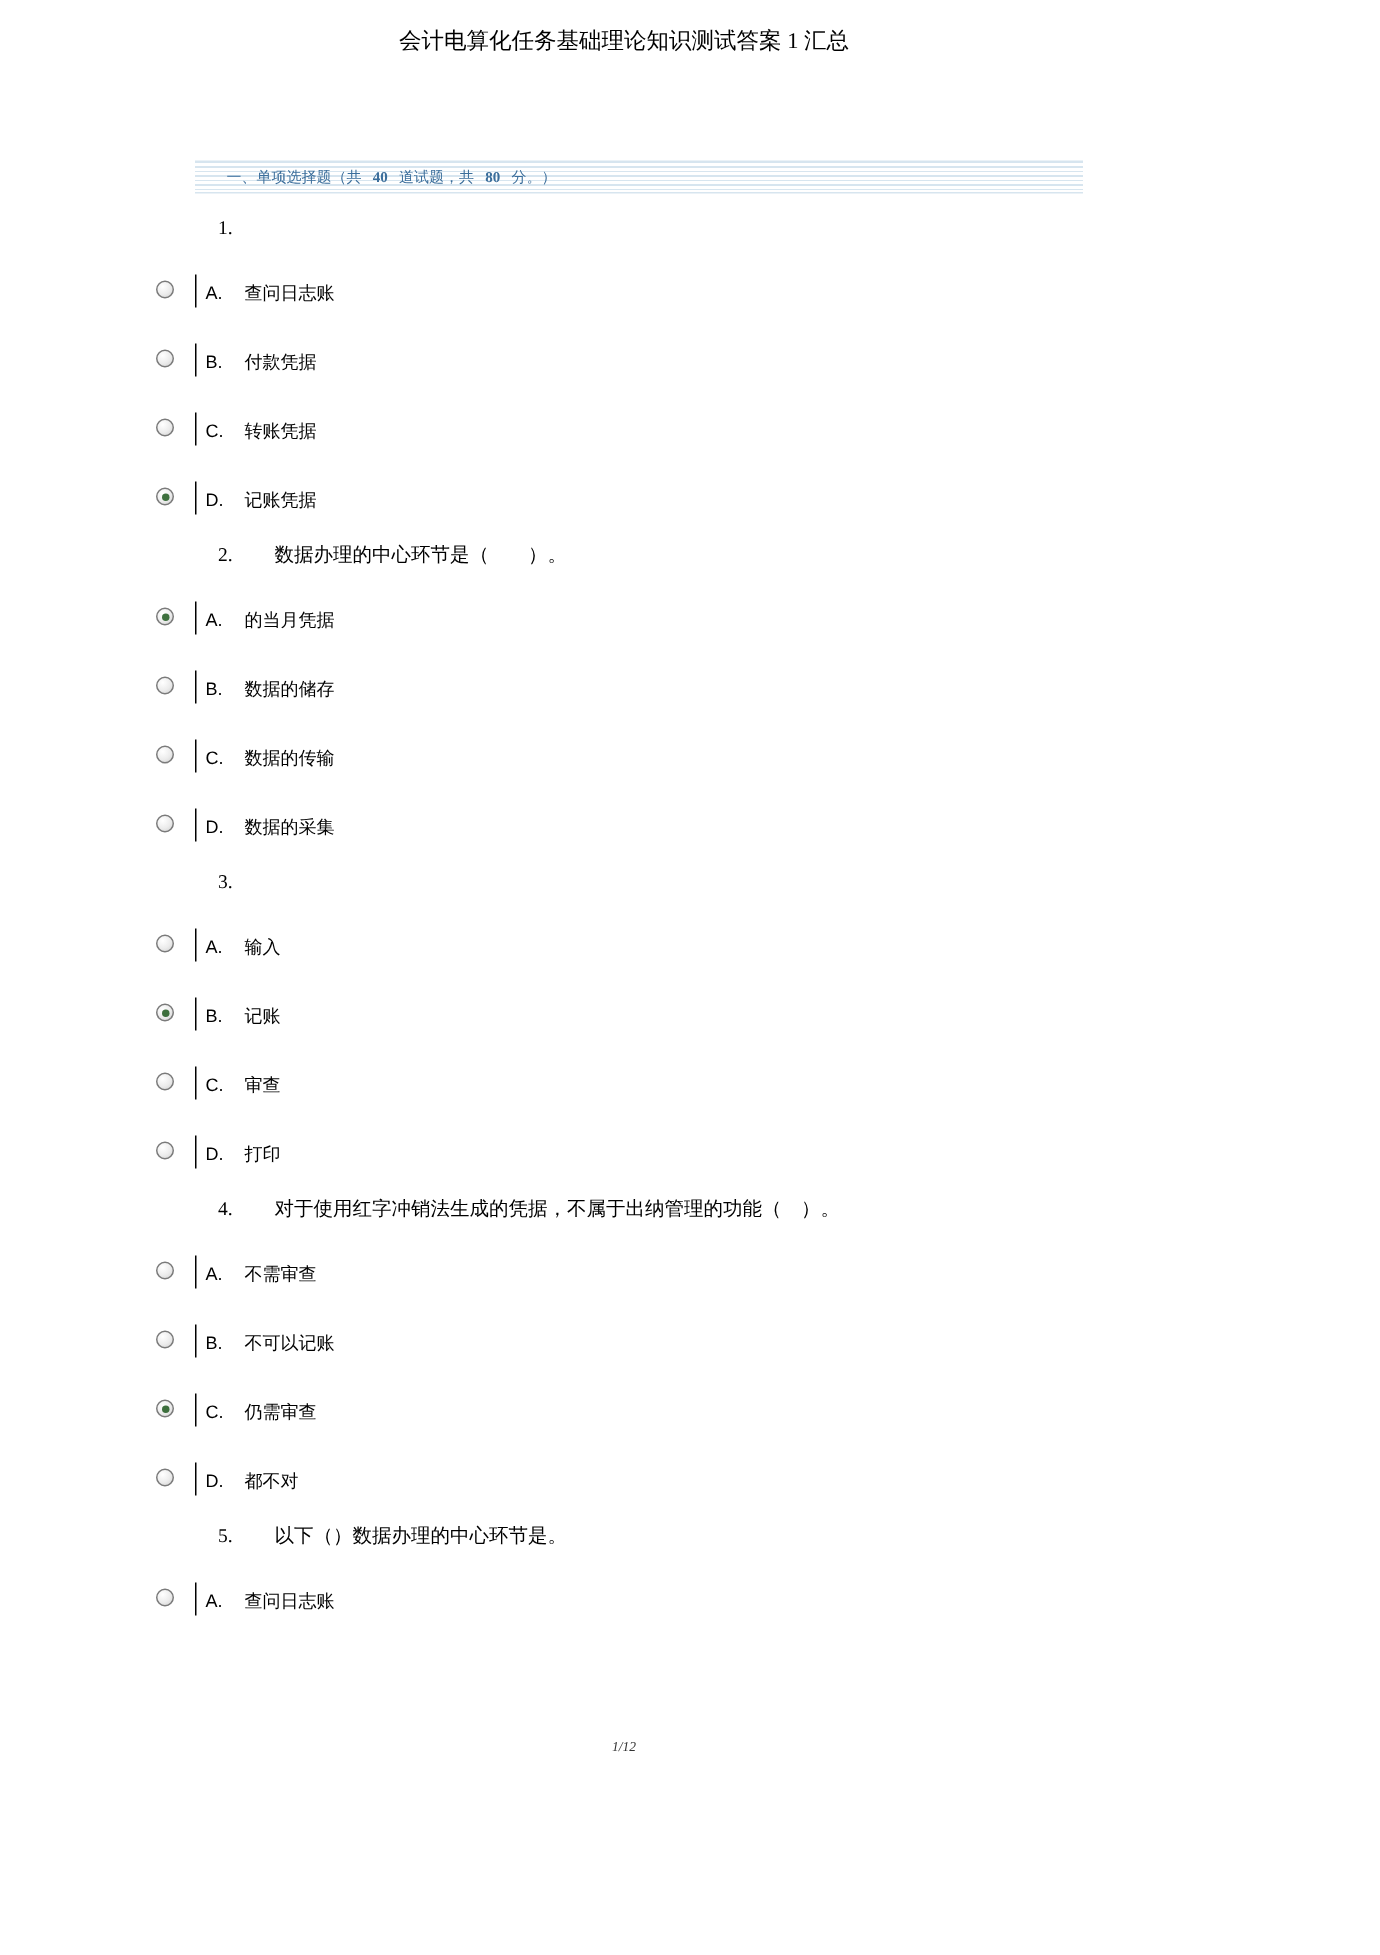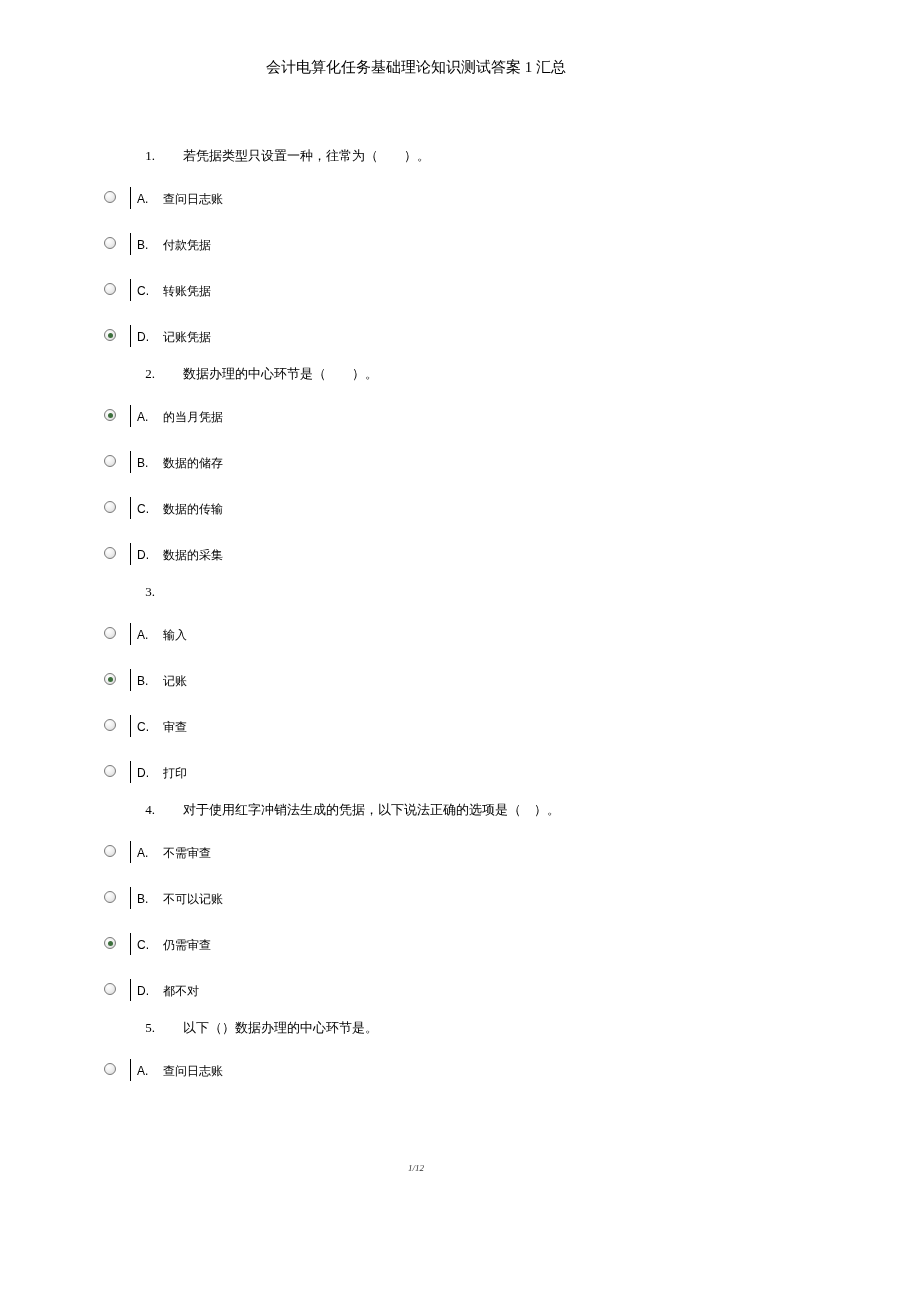--- a/index.html
+++ b/index.html
@@ -7,21 +7,20 @@
     padding: 0;
     font-family: "SimSun", "宋体", serif;
     background: #fff;
     color: #000;
     width: 920px;
   }
   .page {
     width: 832px;
     padding-top: 18px;
     box-sizing: border-box;
-    margin-top: 40px;
   }
   .doc-title {
     text-align: center;
     font-size: 15px;
     margin-bottom: 70px;
   }
   .section-header {
     margin-left: 130px;
     margin-right: 110px;
     height: 22px;
@@ -126,26 +125,30 @@
     font-style: italic;
   }
 </style>
 </head>
 <body>
 
 <div class="page">
 
   <div class="doc-title">会计电算化任务基础理论知识测试答案 1 汇总</div>
 
+  <div class="section-header">
+    <span class="sh-text">
+      <span>一、单项选择题（共</span>   <b>40</b>   <span>道试题，共</span>   <b>80</b>   <span>分。）</span>
+    </span>
+  </div>
 
   <div id="questions">
       <div class="question">
         <div class="q-line">
           <div class="q-no">1.</div>
-          <div class="q-text">若凭据类型只设置一种，往常为（　　）。</div>
         </div>
         <div class="option">
           <div class="radio-col">
             <div class="radio"></div>
           </div>
           <div class="opt-divider"></div>
           <div class="opt-label">A.</div>
           <div class="opt-text">查问日志账</div>
         </div>
         <div class="option">
@@ -244,21 +247,21 @@
             <div class="radio"></div>
           </div>
           <div class="opt-divider"></div>
           <div class="opt-label">D.</div>
           <div class="opt-text">打印</div>
         </div>
       </div>
       <div class="question">
         <div class="q-line">
           <div class="q-no">4.</div>
-          <div class="q-text">对于使用红字冲销法生成的凭据，以下说法正确的选项是（　）。</div>
+          <div class="q-text">对于使用红字冲销法生成的凭据，不属于出纳管理的功能（　）。</div>
         </div>
         <div class="option">
           <div class="radio-col">
             <div class="radio"></div>
           </div>
           <div class="opt-divider"></div>
           <div class="opt-label">A.</div>
           <div class="opt-text">不需审查</div>
         </div>
         <div class="option">

